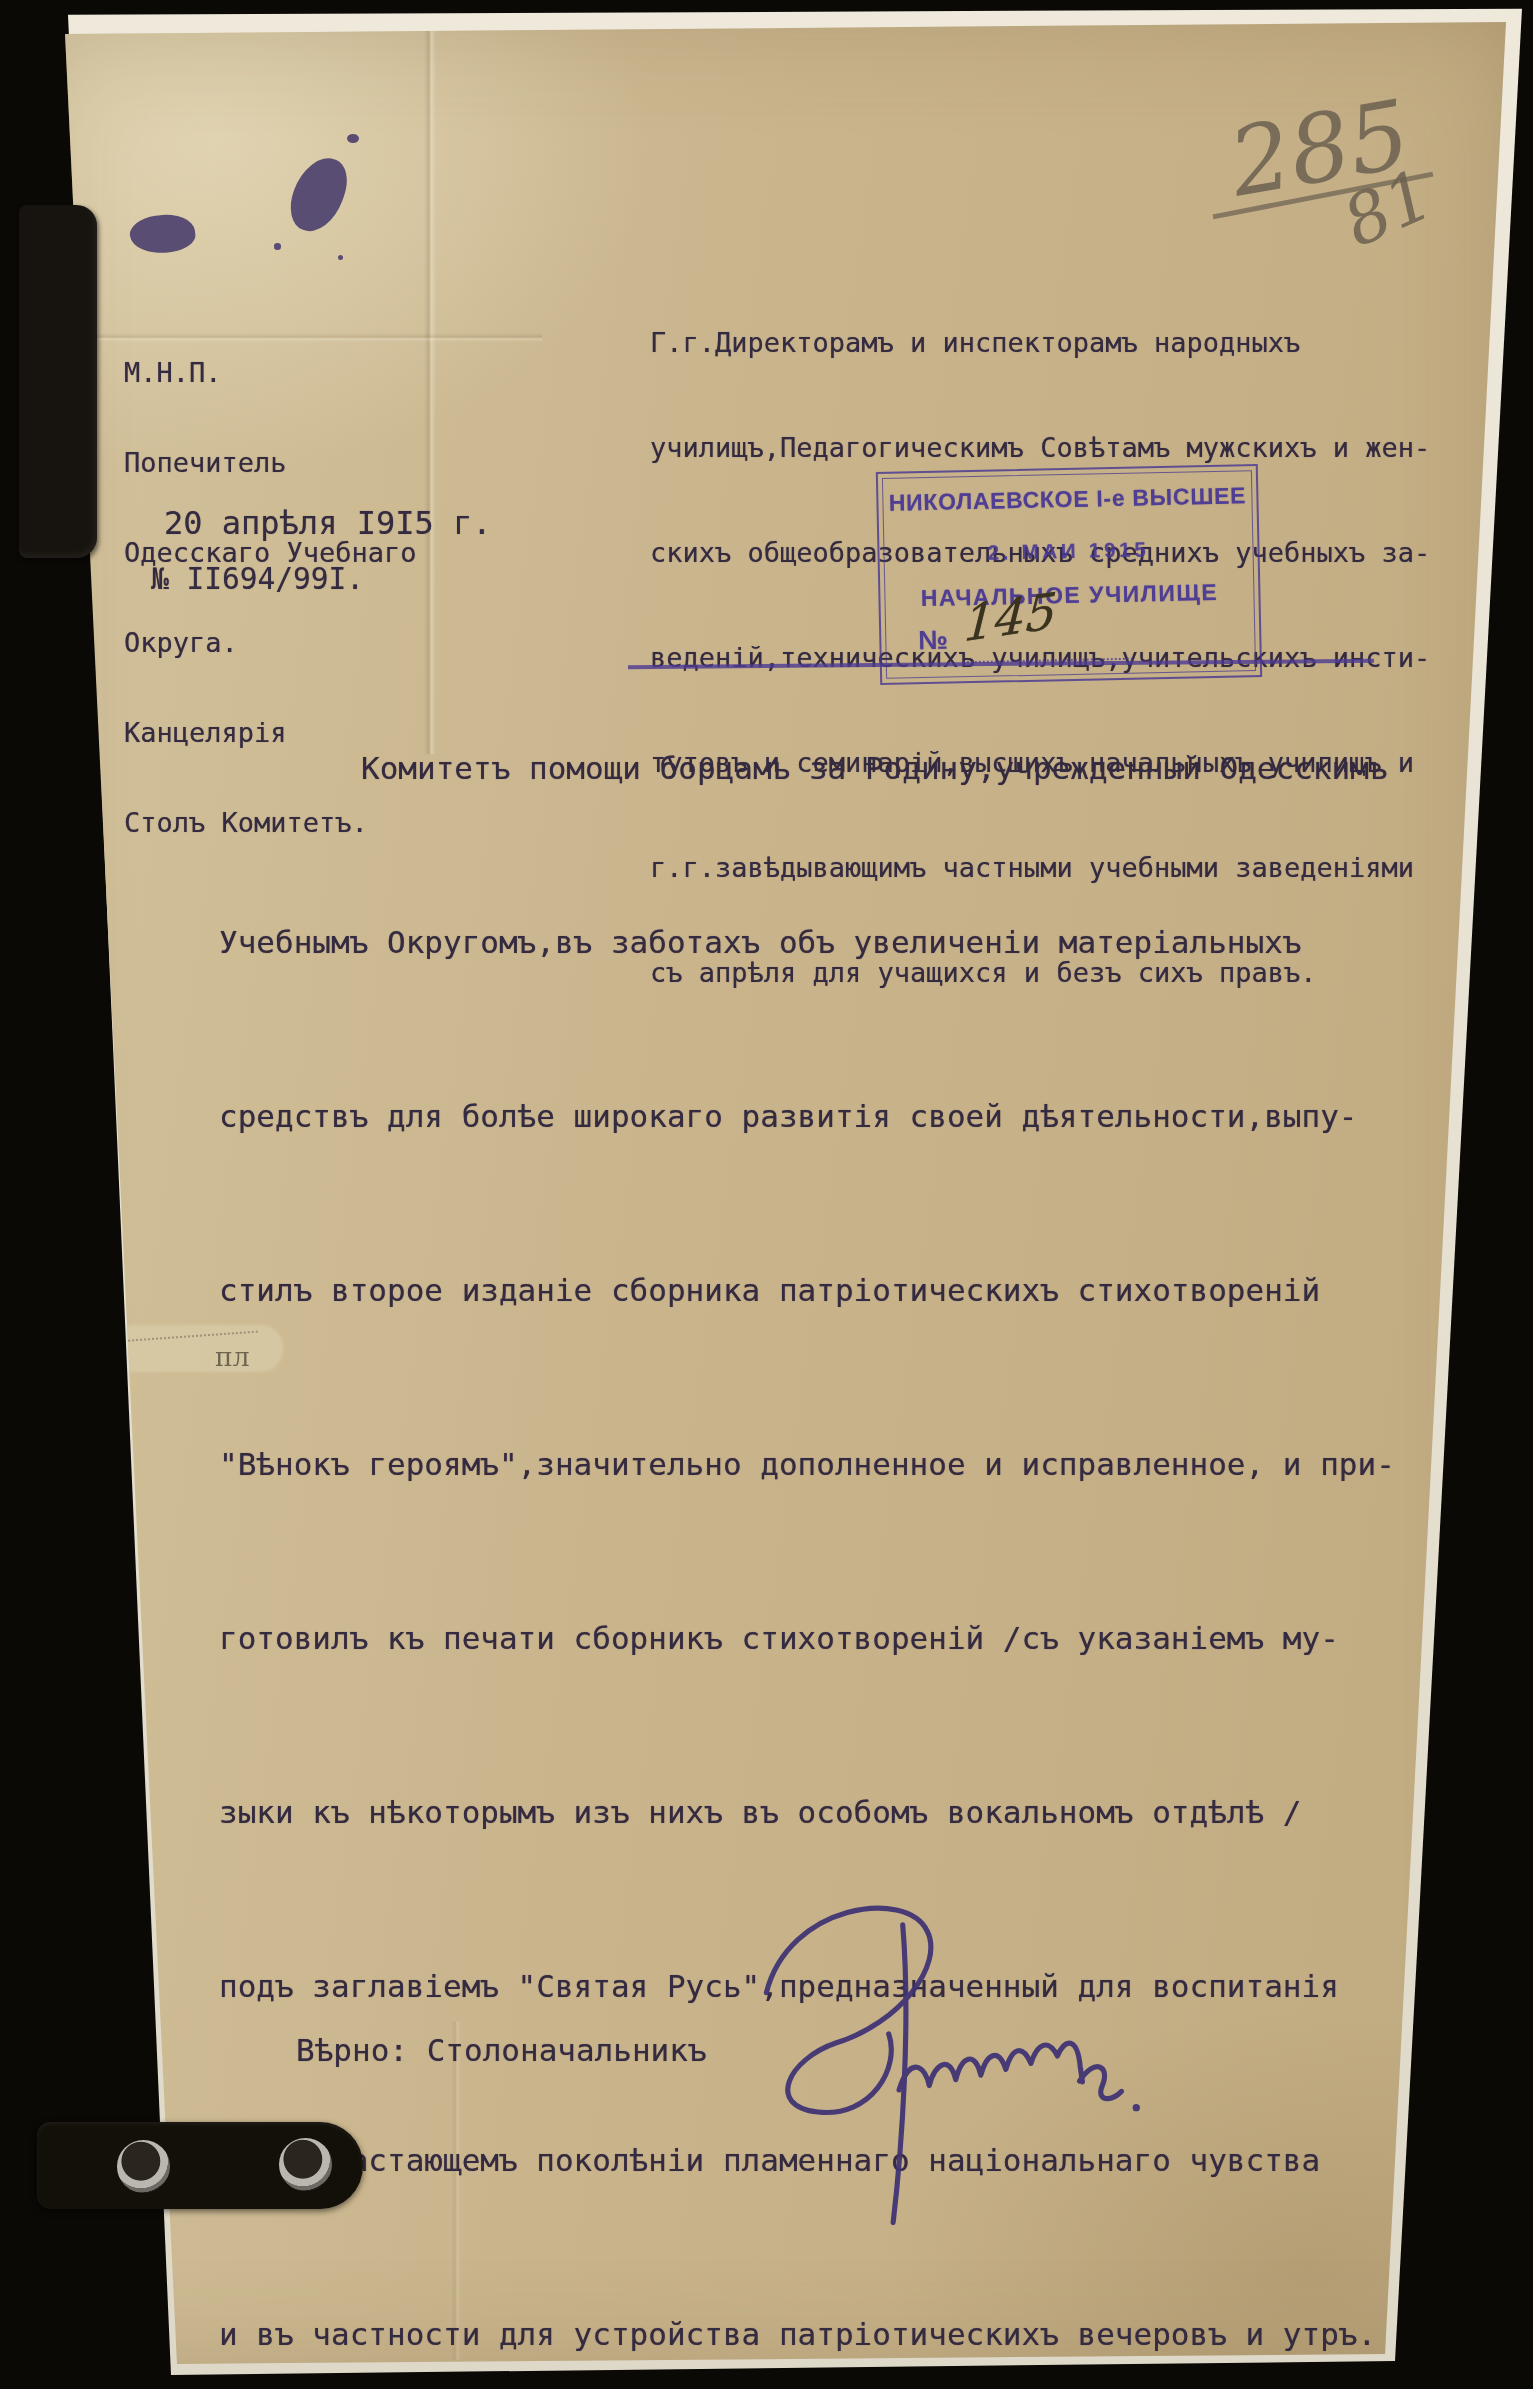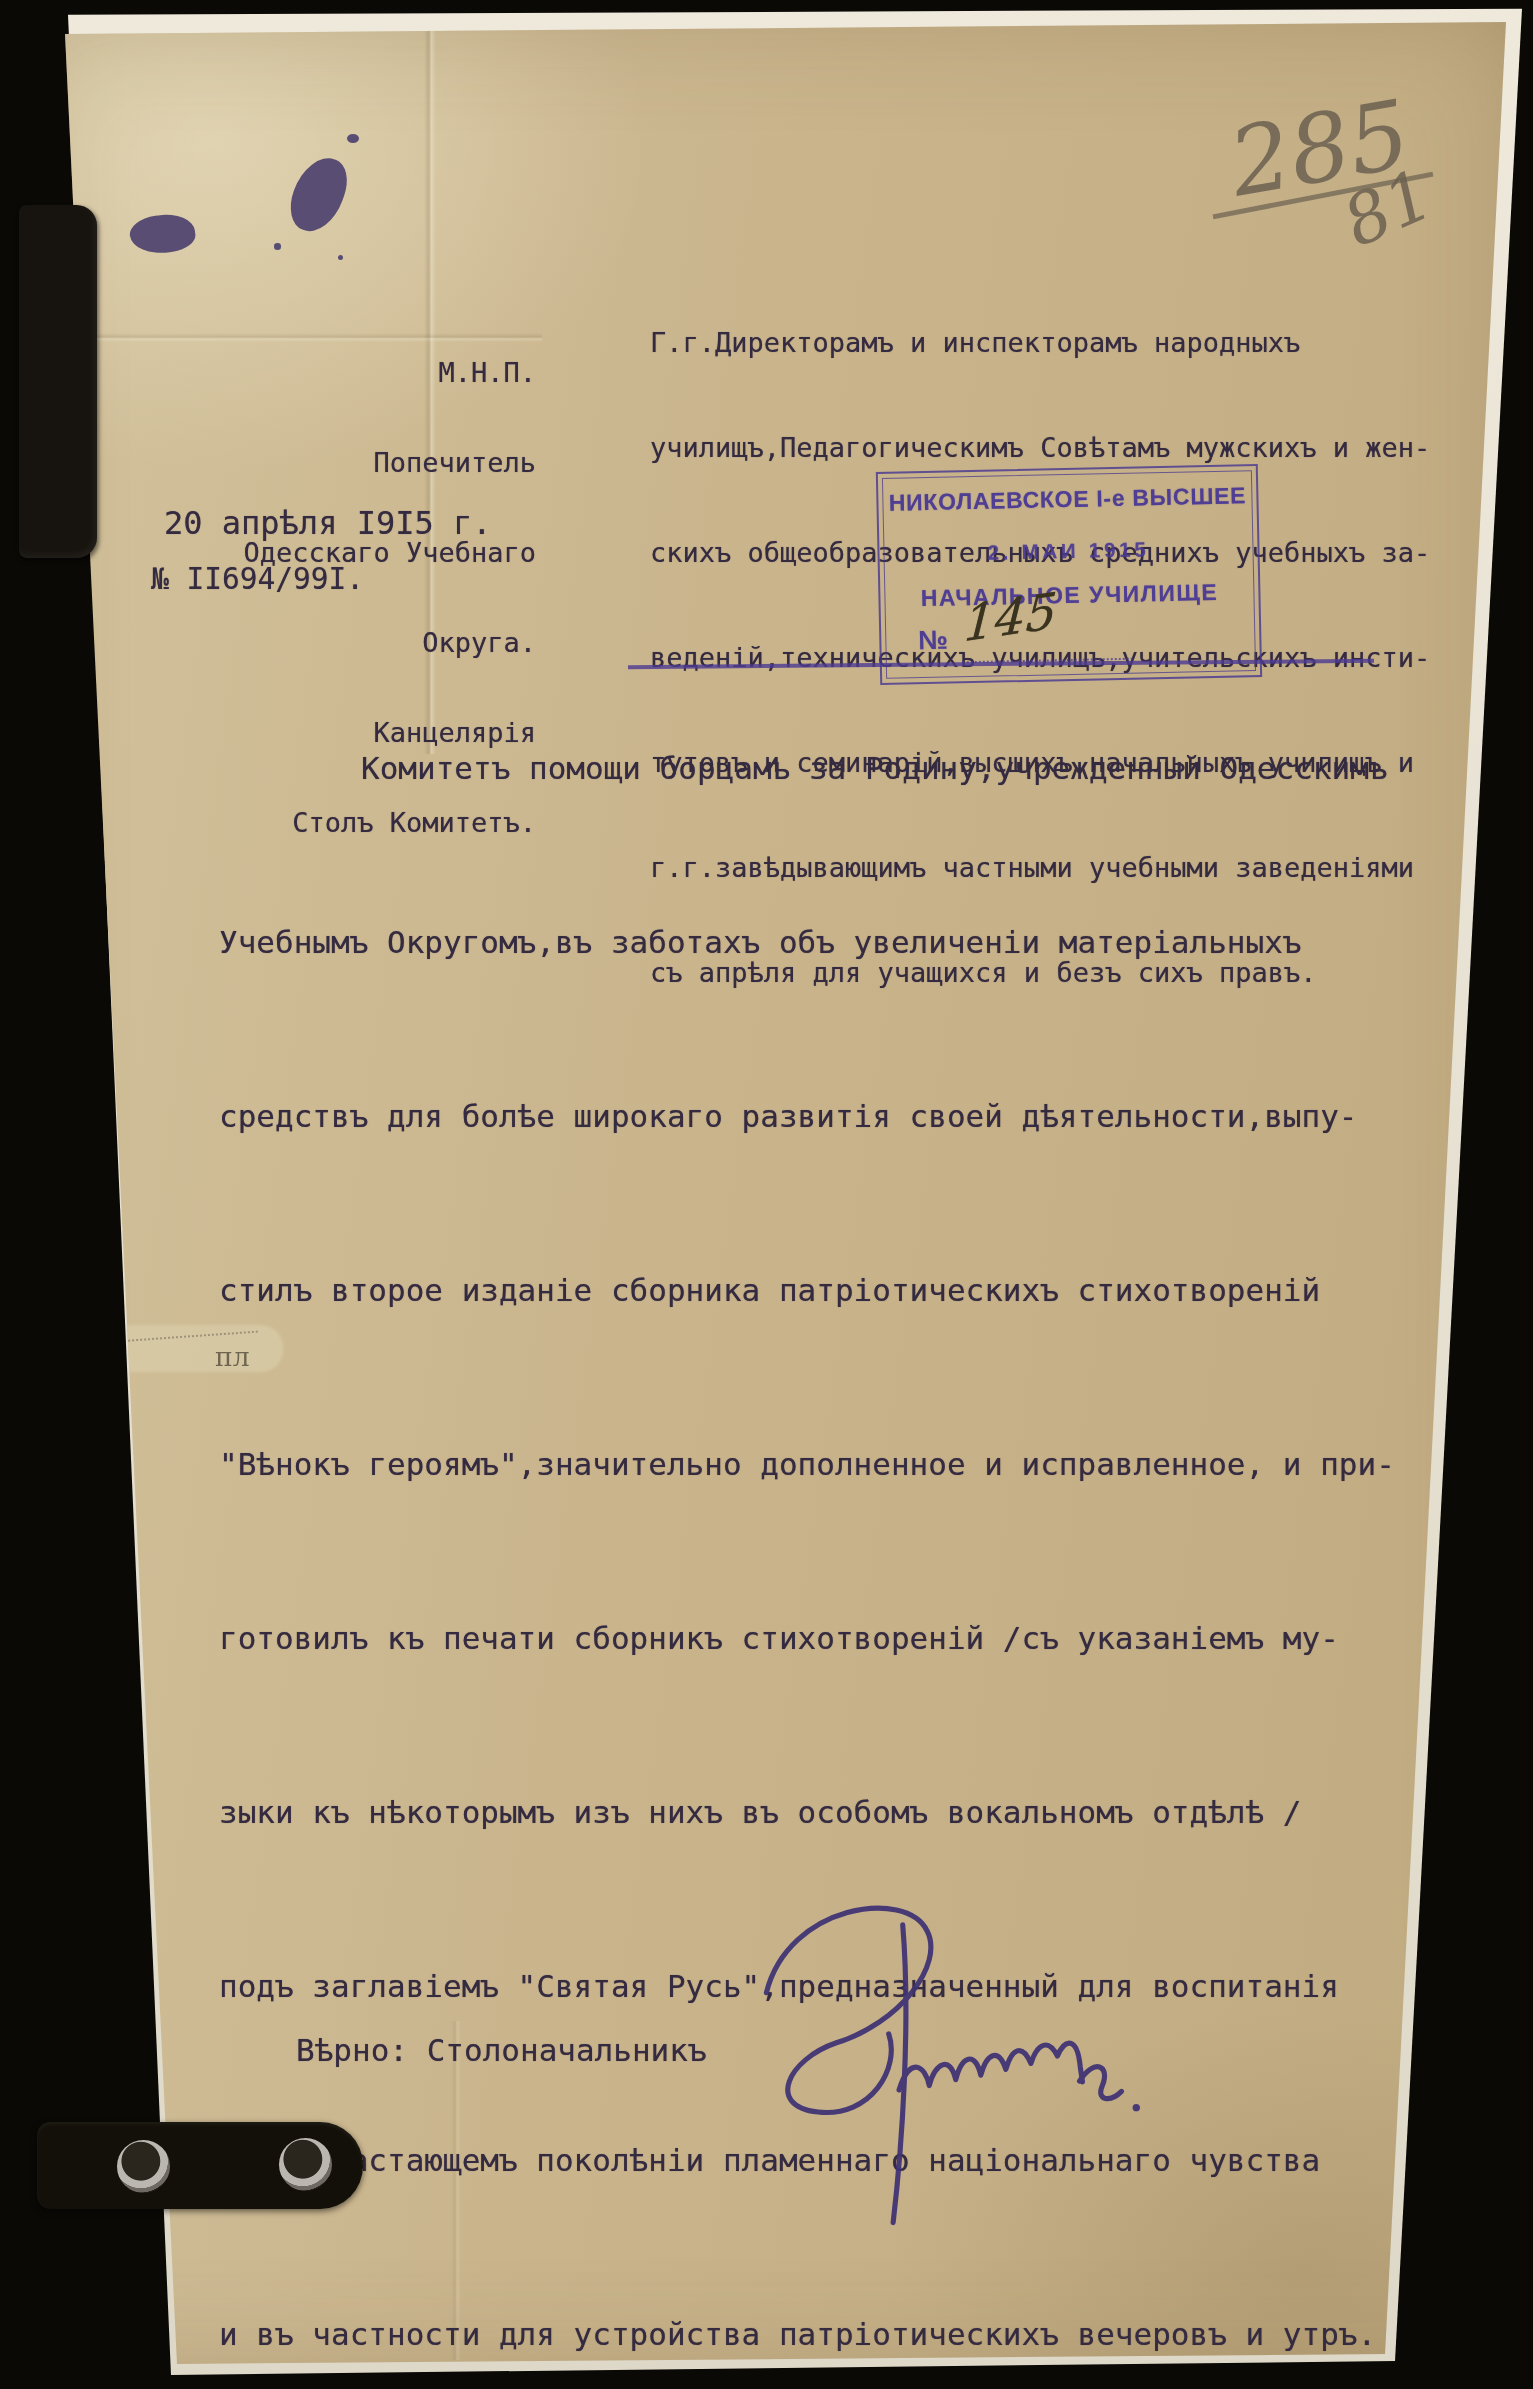--- a/index.html
+++ b/index.html
@@ -16,21 +16,21 @@
   .paper-shade{position:absolute;inset:0;box-shadow:inset 0 0 125px rgba(96,72,40,.30);pointer-events:none;}
   .crease{position:absolute;pointer-events:none;}
   .crease-v1{left:424px;top:31px;width:11.8px;height:723px;
     background:linear-gradient(90deg,transparent,rgba(90,70,40,.16) 40%,rgba(255,255,240,.28) 62%,transparent);}
   .crease-h1{left:63px;top:333px;width:479px;height:8.8px;
     background:linear-gradient(180deg,transparent,rgba(90,70,40,.14) 45%,rgba(255,255,240,.22) 65%,transparent);}
   .crease-v2{left:451px;top:2021px;width:10.3px;height:339px;opacity:.7;
     background:linear-gradient(90deg,transparent,rgba(90,70,40,.13) 40%,rgba(255,255,240,.2) 62%,transparent);}
 
   .mono{color:#352b40;text-shadow:0 0 0.9px rgba(53,43,64,.6);}
-  .letterhead{position:absolute;left:124px;top:298px;width:412px;text-align:right;
+  .letterhead{position:absolute;left:124px;top:298px;width:412px;text-align:left;
               font-size:27px;line-height:30px;white-space:pre;}
   .lh-date{position:absolute;left:164px;top:504px;font-size:32px;white-space:pre;}
   .lh-number{position:absolute;left:151px;top:562px;font-size:29.5px;white-space:pre;}
 
   .addressee{position:absolute;left:609px;top:255px;width:914px;
              font-size:27px;line-height:35px;white-space:pre;margin-left:41px;}
 
   .bodytext{position:absolute;left:219px;top:623px;width:1180px;
             font-size:31px;line-height:58px;white-space:pre;}
   .bodytext .indent{padding-left:142px;}

